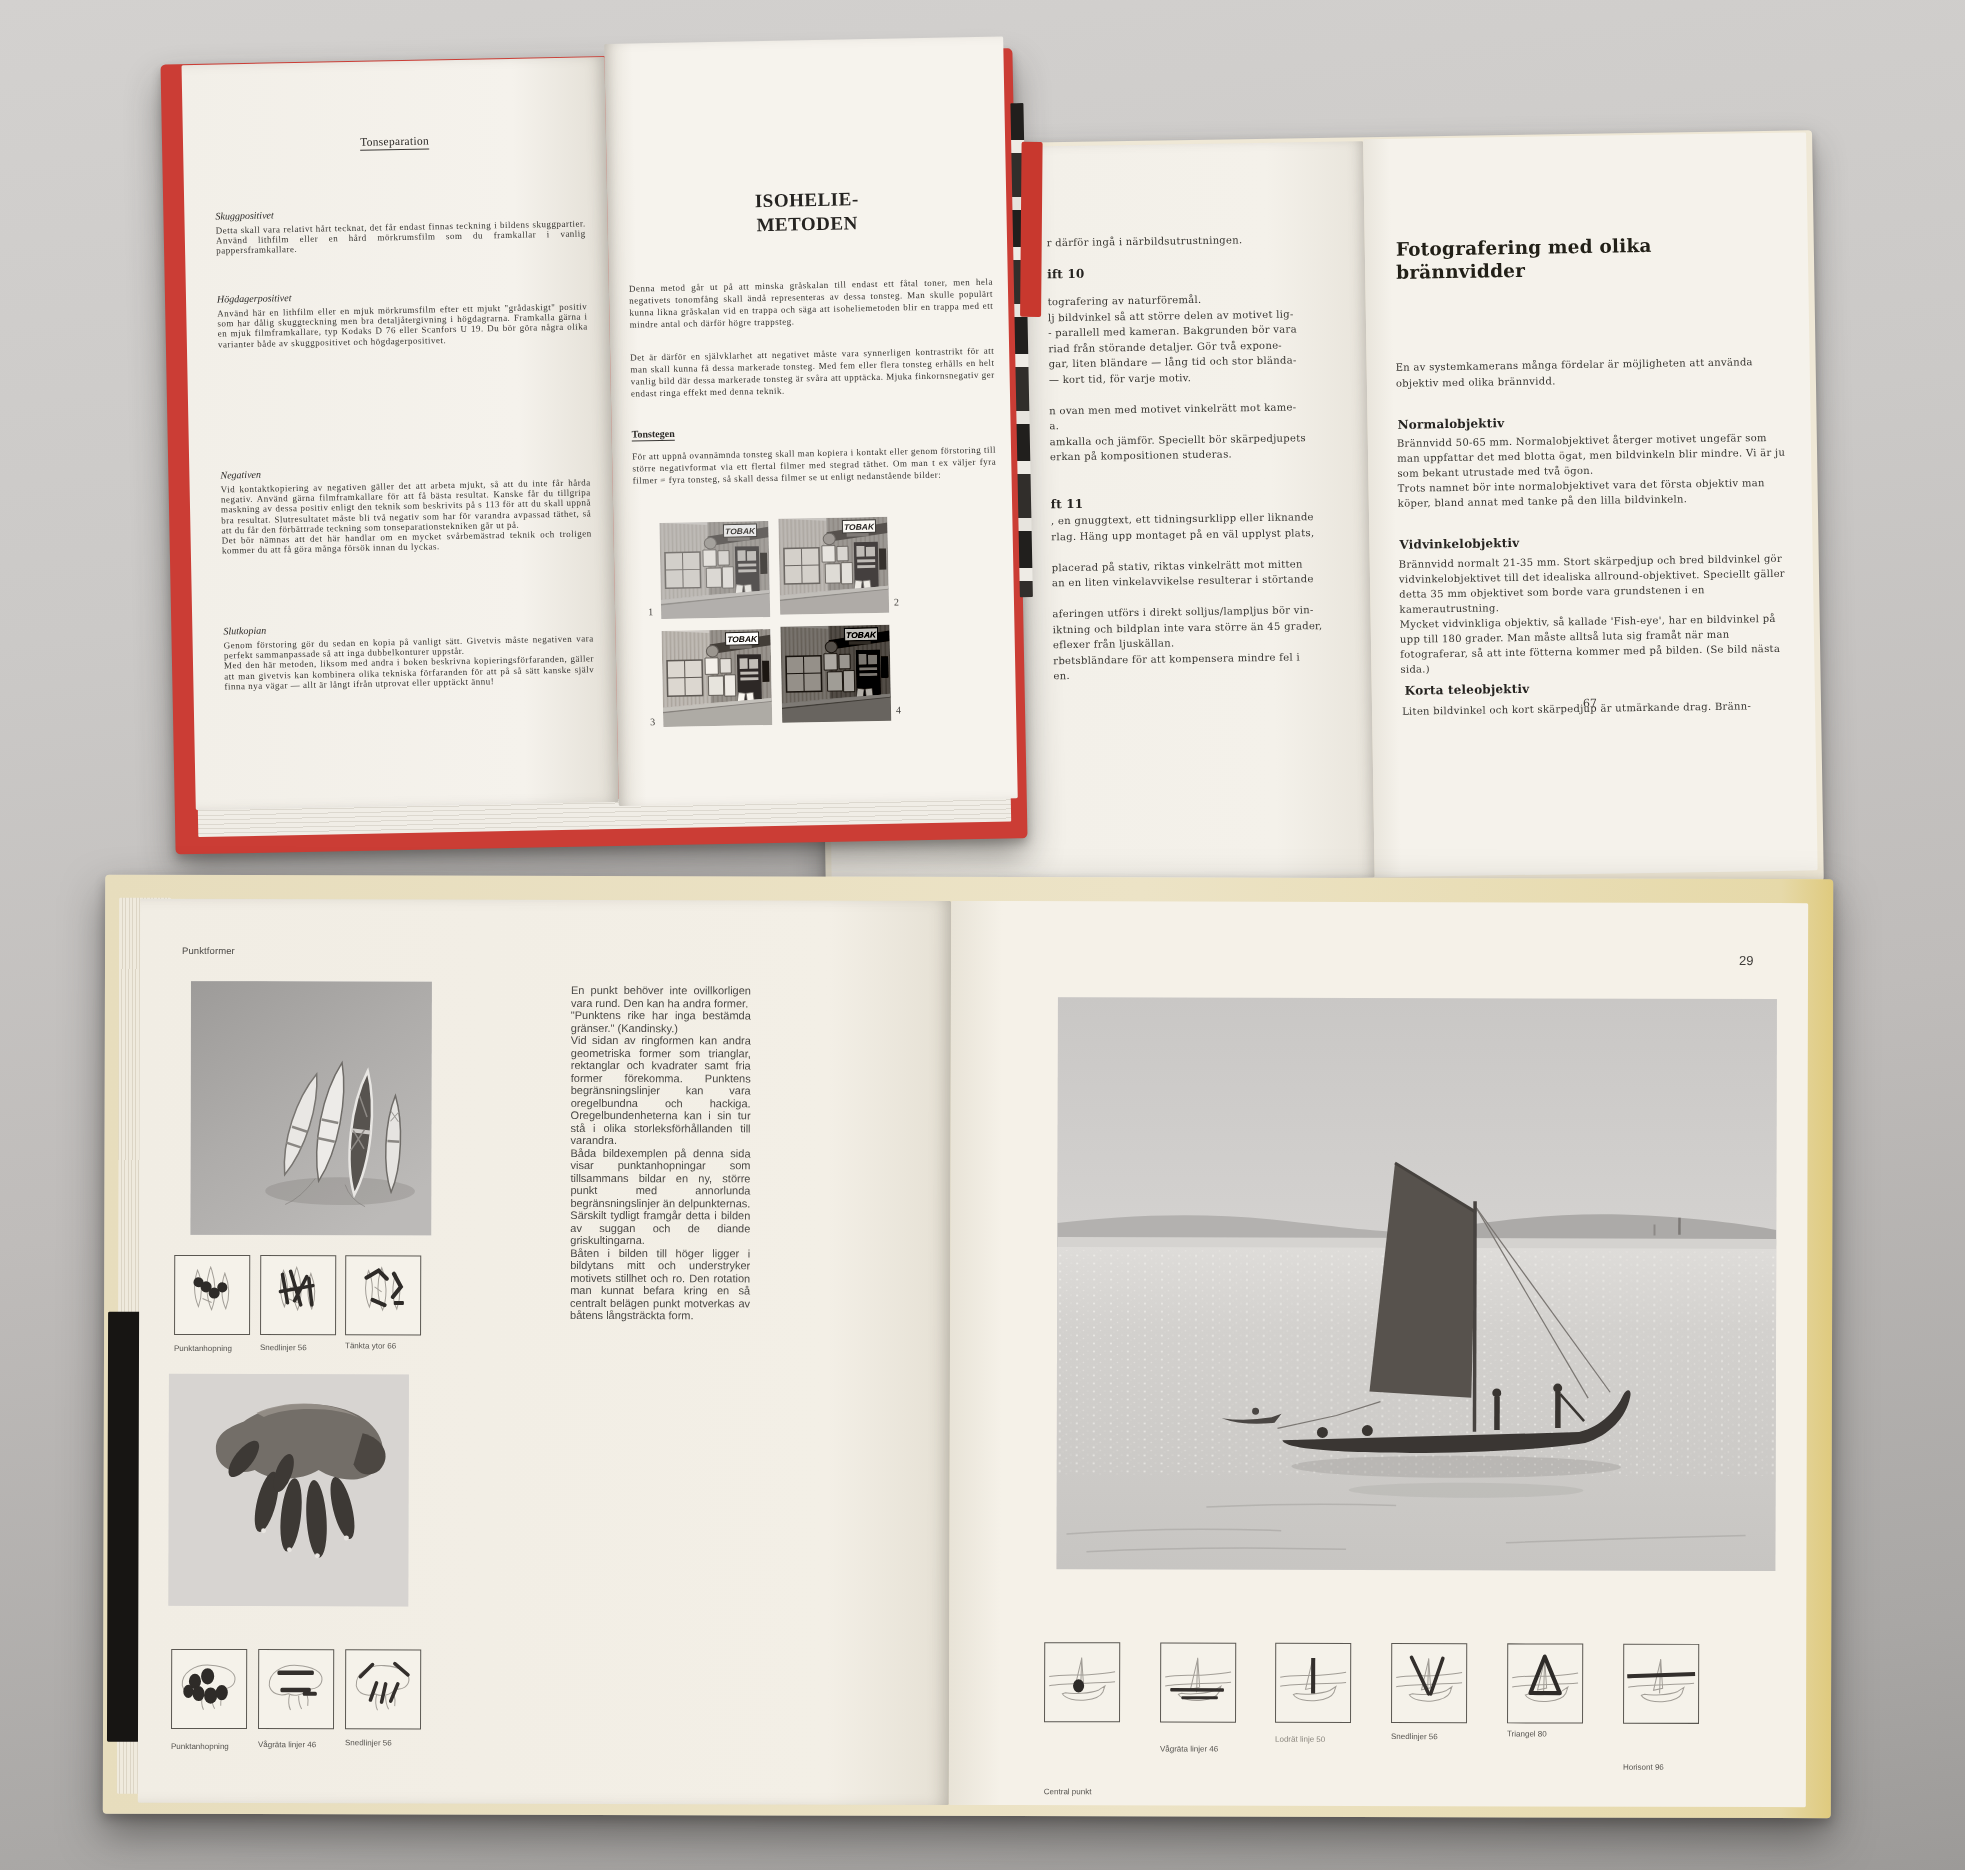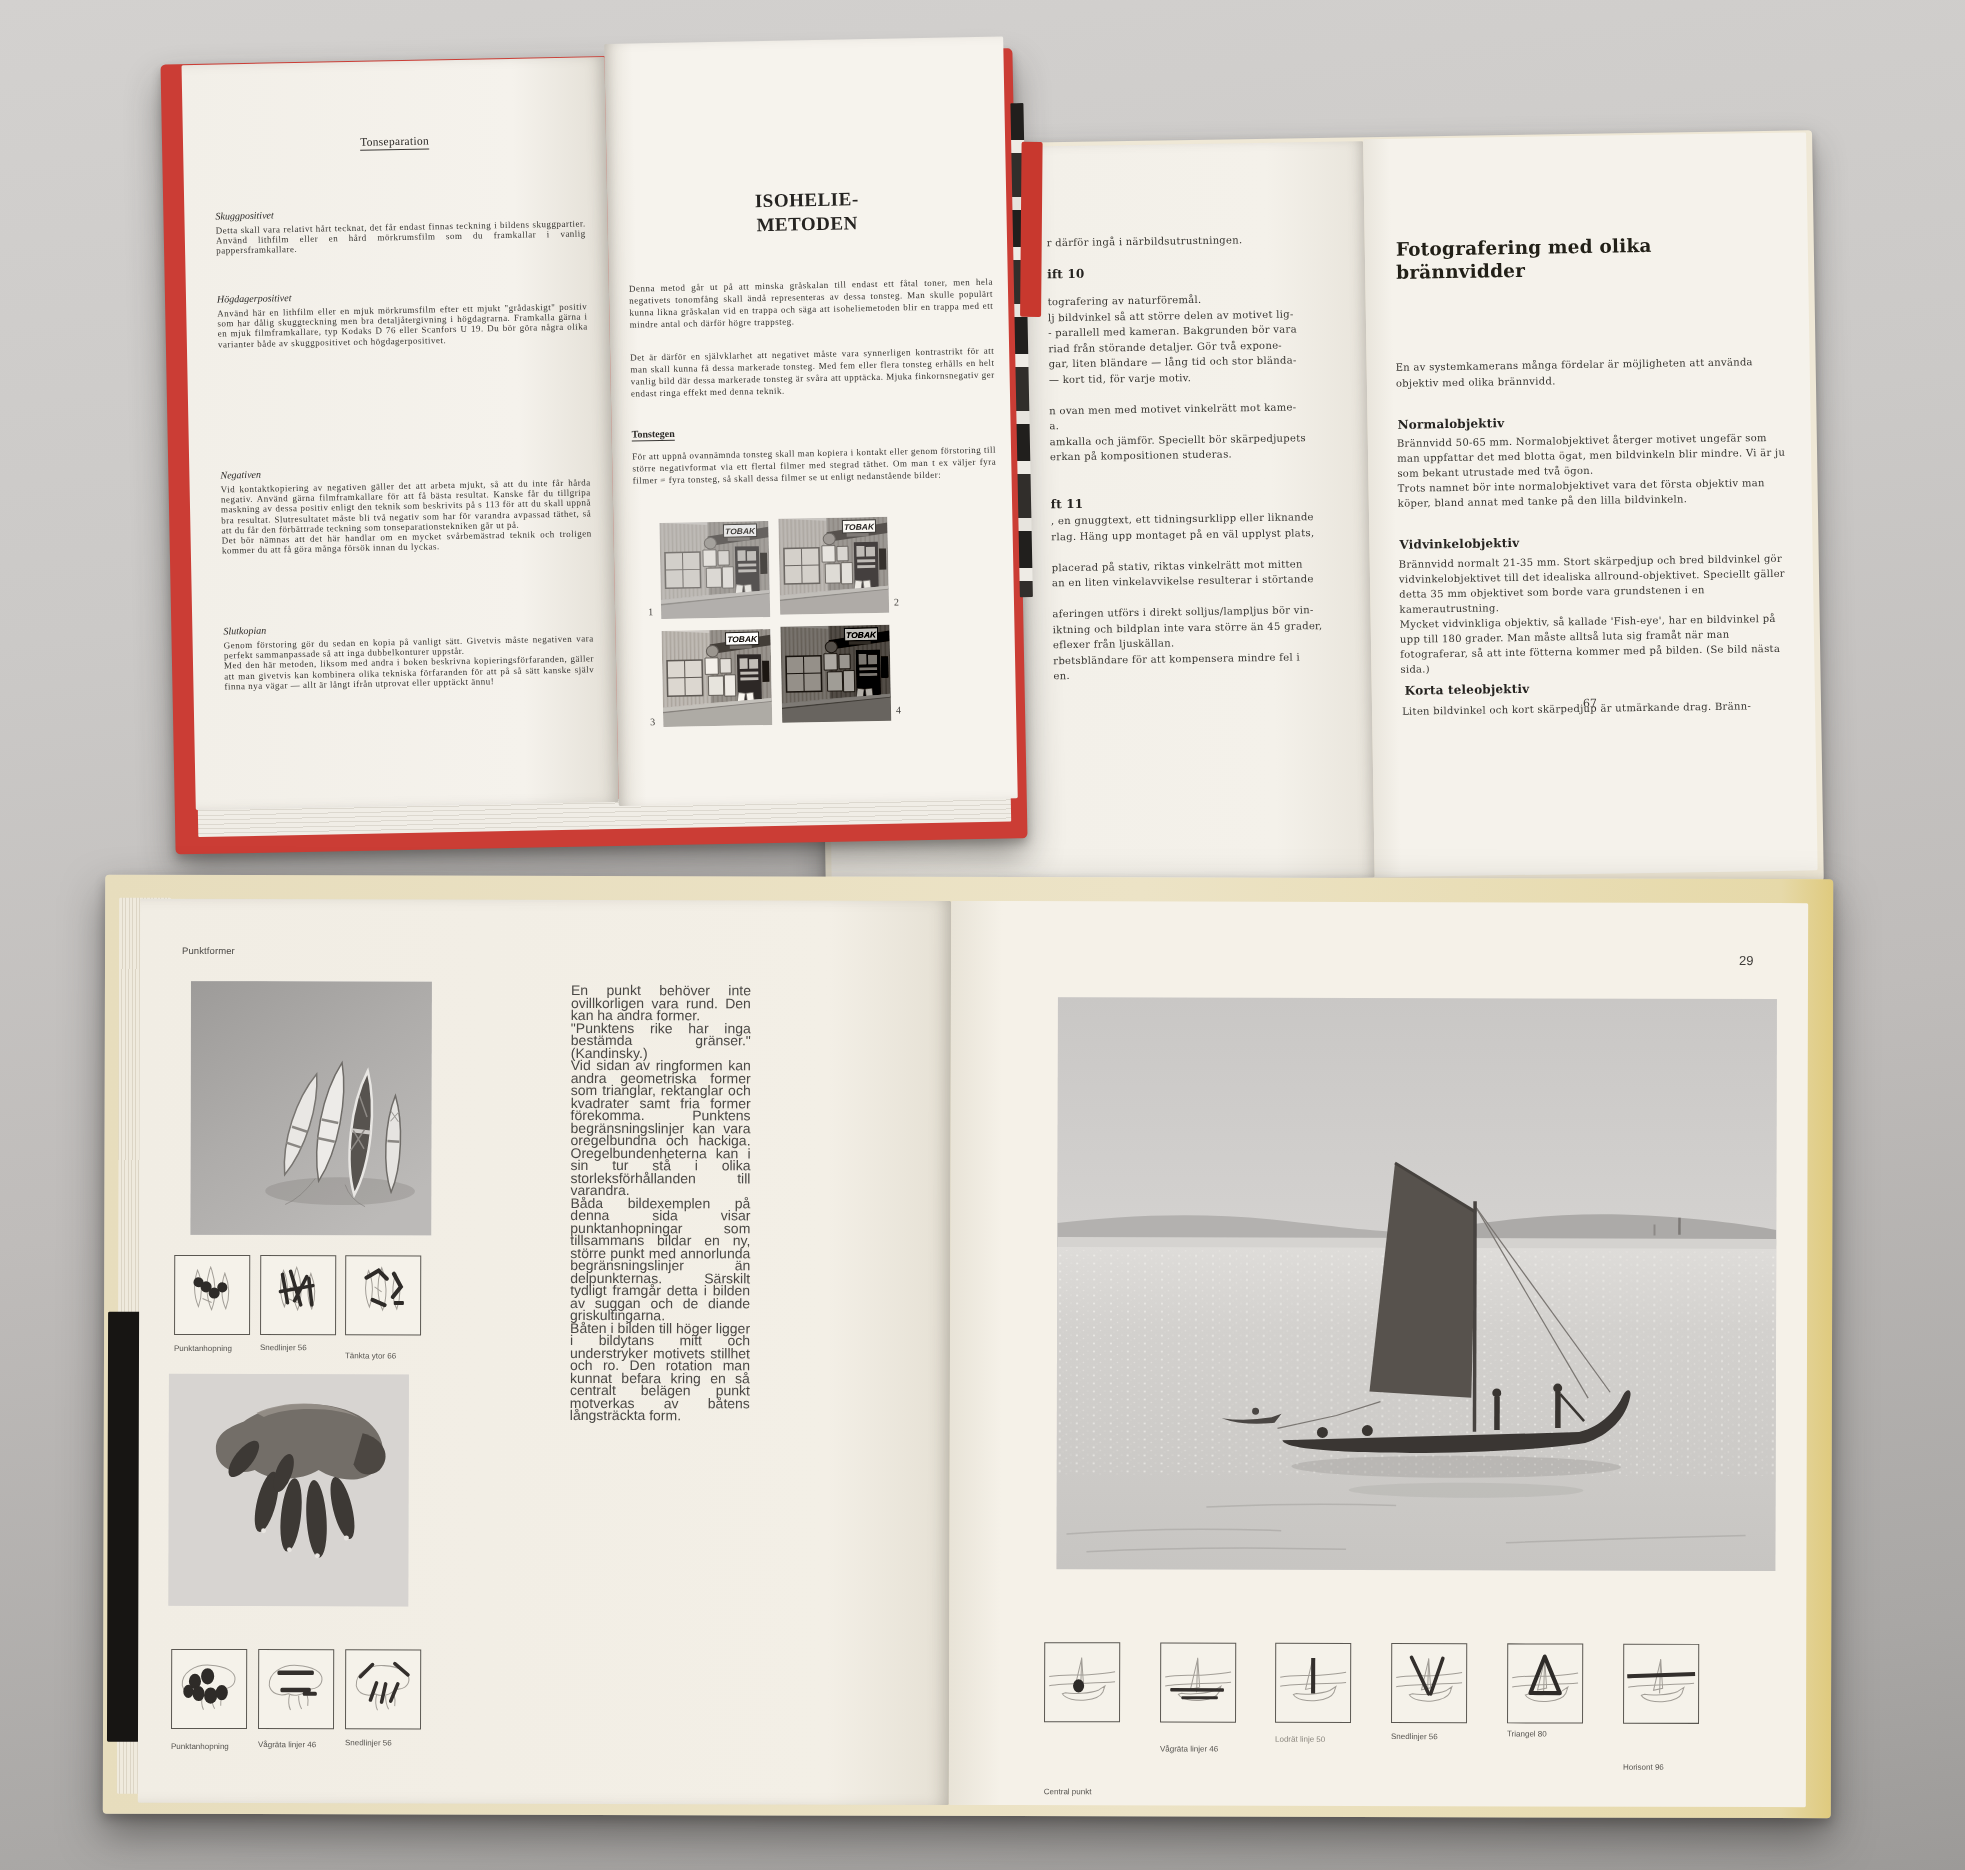--- a/index.html
+++ b/index.html
@@ -59,21 +59,21 @@
   .b3-cover{position:absolute;left:0;top:0;width:1728px;height:939px;background:linear-gradient(90deg,#e7ddbd 0%,#ece3c6 60%,#e6d9a9 97%,#dfca7e 100%);
             border-radius:4px;box-shadow:0 20px 40px rgba(40,38,36,.5),0 5px 11px rgba(40,38,36,.3);}
   .b3-stack{position:absolute;left:14px;top:23px;width:52px;height:896px;
             background:repeating-linear-gradient(90deg,#efeadd 0 2.5px,#dcd5c5 2.5px 3.5px);border-radius:1.5px;}
   .b3-black{position:absolute;left:4px;top:437px;width:43px;height:430px;background:#171513;border-radius:1.5px;}
   .b3-left{left:35px;top:24px;width:811px;height:904px;background:linear-gradient(90deg,#f1ede4 0%,#f3efe6 85%,#e6e1d5 99%);
            box-shadow:inset -11px 0 17px -8px rgba(95,90,80,.4);}
   .b3-right{left:846px;top:24px;width:857px;height:904px;background:linear-gradient(90deg,#e8e3d7 0%,#f5f1e8 6%,#f5f1e8 100%);}
   .b3-sans{font-family:"Liberation Sans",sans-serif;color:#44423f;}
   .b3-headr{font-size:9.5px;letter-spacing:0.1px;color:#4c4a47;}
-  .b3-col{font-size:14px;line-height:12.5px;color:#4a4845;}
+  .b3-col{font-size:11px;line-height:12.5px;color:#4a4845;}
   .b3-cap{font-size:8px;color:#55534f;}
   .b3-num{font-size:13px;color:#3f3d3a;}
   .dbox{position:absolute;width:76px;height:80px;border:1.5px solid #5a5751;background:#f5f2ea;box-sizing:border-box;}
   .dbox svg{display:block;width:100%;height:100%;}
   .bigph{position:absolute;overflow:hidden;background:#cdcbc9;}
   .bigph svg{display:block;width:100%;height:100%;}
 </style>
 </head>
 <body>
 
@@ -259,21 +259,21 @@
             <g stroke="#2e2b28" stroke-width="8" stroke-linecap="round" fill="none">
               <path d="M40,42 L64,28 L80,44"></path>
               <path d="M94,34 L108,60 L92,80"></path>
               <path d="M52,86 L76,96"></path>
             </g>
             <rect x="94" y="88" width="20" height="8" rx="2" fill="#2e2b28"></rect>
           </svg>
       </div>
       <div class="tb b3-cap" style="left:35px;top:445px;">Punktanhopning</div>
       <div class="tb b3-cap" style="left:121px;top:444px;">Snedlinjer 56</div>
-      <div class="tb b3-cap" style="left:206px;top:452px;text-align:center;">Tänkta ytor 66</div>
+      <div class="tb b3-cap" style="left:206px;top:442px;text-align:center;">Tänkta ytor 66</div>
 
       <div class="bigph" style="left:30px;top:475px;width:240px;height:232px;background:#d7d4d1;">
         <svg viewBox="0 0 480 465">
           <rect width="480" height="465" fill="#d7d4d1"></rect>
           <path d="M150,95 C205,52 330,46 392,90 C432,118 442,168 410,196 C382,220 332,212 300,192 C262,216 202,214 172,192 C130,206 94,186 94,150 C94,122 115,108 150,95 Z" fill="#736e68"></path>
           <path d="M175,78 C235,50 330,52 382,88 C345,66 240,62 190,86 Z" fill="#968f88" opacity=".9"></path>
           <path d="M388,118 C430,128 448,164 422,192 C400,208 378,200 370,180 Z" fill="#4c4742"></path>
           <g fill="#3d3935">
             <ellipse cx="150" cy="170" rx="18" ry="44" transform="rotate(38 150 170)"></ellipse>
             <ellipse cx="196" cy="256" rx="19" ry="62" transform="rotate(14 196 256)"></ellipse>

